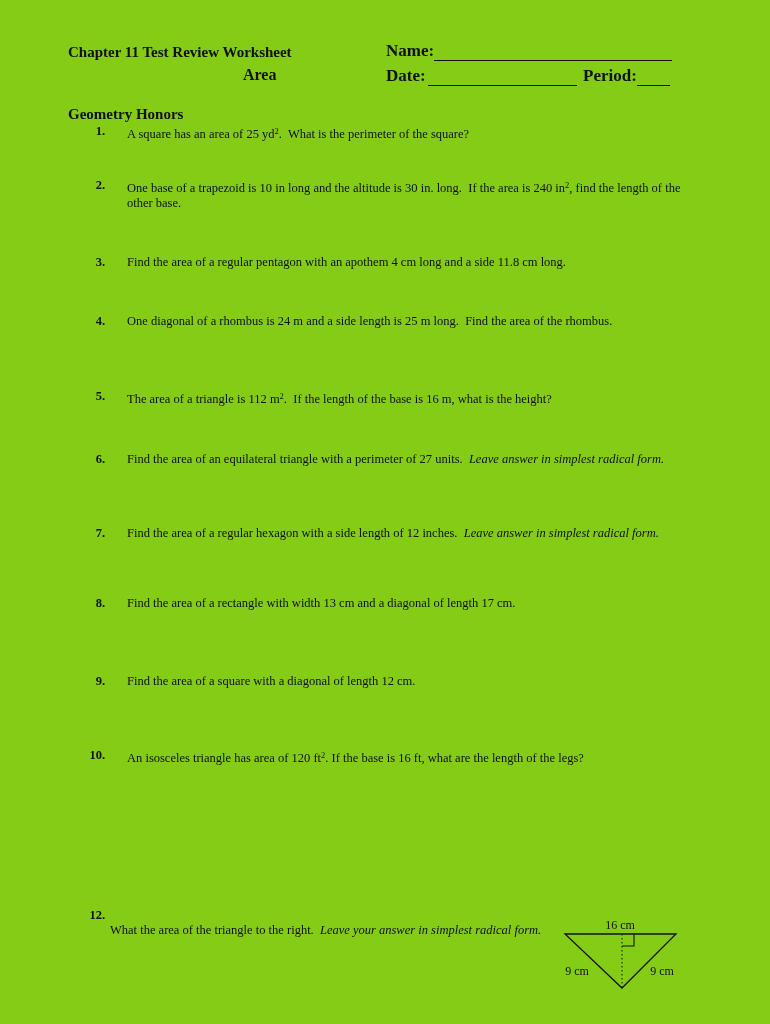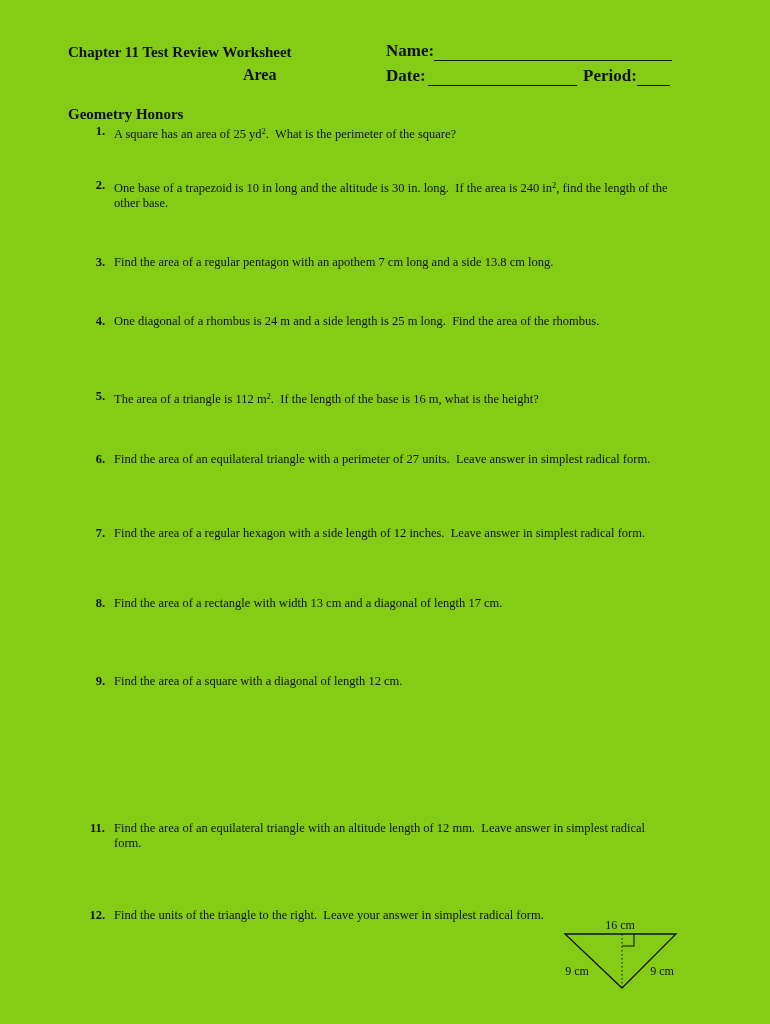--- a/index.html
+++ b/index.html
@@ -30,27 +30,27 @@
     font-size:12.5px;font-weight:bold;font-style:italic;white-space:pre;
   }
   .instruction .u{text-decoration:underline;}
   
   .problem{position:absolute;left:88px;display:flex;align-items:flex-start;}
   .pnum{
     flex:0 0 auto;width:17px;text-align:right;
     font-size:12.5px;font-weight:bold;line-height:15px;white-space:pre;
   }
   .ptext{
-    margin-left:9px;font-size:12.5px;line-height:15px;white-space:pre;
+    margin-left:22px;font-size:12.5px;line-height:15px;white-space:pre;
   }
-  .ptext .s-i{}
+  .ptext .s-i{font-style:italic;}
   .ptext .s-sup{font-size:8.5px;vertical-align:4px;}
   .p1{top:124px;}  .p2{top:178px;}  .p3{top:255px;}  .p4{top:314px;}
   .p5{top:389px;}  .p6{top:452px;}  .p7{top:526px;}  .p8{top:596px;}
-  .p9{top:674px;}  .p10{top:748px;} .p11{top:821px;} .p12{top:908px;}
+  .p9{top:674px;}  .p10{top:748px;} .p11{top:821px;} .p12{top:908px;flex-direction:column;}
   
   .figure{position:absolute;left:553px;top:903px;}
   .figure text{font-family:"Liberation Serif","DejaVu Serif",serif;font-size:12px;fill:#111;}
 </style>
 </head>
 <body>
 
 <div class="page">
 
   <div class="hdr-title">Chapter 11 Test Review Worksheet</div>
@@ -68,21 +68,21 @@
   <div class="problem p1">
     <span class="pnum">1.</span>
     <span class="ptext"><span class="s-n">A square has an area of 25 yd</span><span class="s-sup">2</span><span class="s-n">.  What is the perimeter of the square?</span></span>
   </div>
   <div class="problem p2">
     <span class="pnum">2.</span>
     <span class="ptext"><span class="s-n">One base of a trapezoid is 10 in long and the altitude is 30 in. long.  If the area is 240 in</span><span class="s-sup">2</span><span class="s-n">, find the length of the</span><br><span class="s-n">other base.</span></span>
   </div>
   <div class="problem p3">
     <span class="pnum">3.</span>
-    <span class="ptext"><span class="s-n">Find the area of a regular pentagon with an apothem 7 cm long and a side 13.8 cm long.</span></span>
+    <span class="ptext"><span class="s-n">Find the area of a regular pentagon with an apothem 4 cm long and a side 11.8 cm long.</span></span>
   </div>
   <div class="problem p4">
     <span class="pnum">4.</span>
     <span class="ptext"><span class="s-n">One diagonal of a rhombus is 24 m and a side length is 25 m long.  Find the area of the rhombus.</span></span>
   </div>
   <div class="problem p5">
     <span class="pnum">5.</span>
     <span class="ptext"><span class="s-n">The area of a triangle is 112 m</span><span class="s-sup">2</span><span class="s-n">.  If the length of the base is 16 m, what is the height?</span></span>
   </div>
   <div class="problem p6">
@@ -94,27 +94,27 @@
     <span class="ptext"><span class="s-n">Find the area of a regular hexagon with a side length of 12 inches.  </span><span class="s-i">Leave answer in simplest radical form.</span></span>
   </div>
   <div class="problem p8">
     <span class="pnum">8.</span>
     <span class="ptext"><span class="s-n">Find the area of a rectangle with width 13 cm and a diagonal of length 17 cm.</span></span>
   </div>
   <div class="problem p9">
     <span class="pnum">9.</span>
     <span class="ptext"><span class="s-n">Find the area of a square with a diagonal of length 12 cm.</span></span>
   </div>
-  <div class="problem p11">
-    <span class="pnum">11.</span>
-    <span class="ptext"><span class="s-n">Find the area of an equilateral triangle with an altitude length of 12 mm.  </span><span class="s-i">Leave answer in simplest radical</span><br><span class="s-i">form.</span></span>
+  <div class="problem p10">
+    <span class="pnum">10.</span>
+    <span class="ptext"><span class="s-n">An isosceles triangle has area of 120 ft</span><span class="s-sup">2</span><span class="s-n">. If the base is 16 ft, what are the length of the legs?</span></span>
   </div>
   <div class="problem p12">
     <span class="pnum">12.</span>
-    <span class="ptext"><span class="s-n">Find the units of the triangle to the right.  </span><span class="s-i">Leave your answer in simplest radical form.</span></span>
+    <span class="ptext"><span class="s-n">What the area of the triangle to the right.  </span><span class="s-i">Leave your answer in simplest radical form.</span></span>
   </div>
 
   <svg class="figure" width="145" height="105" viewBox="0 0 145 105">
 
     <polygon points="12,31 123,31 69,85" fill="none" stroke="#111" stroke-width="1.3"></polygon>
 
     <line x1="69" y1="31" x2="69" y2="85" stroke="#111" stroke-width="1" stroke-dasharray="1.5,2.5"></line>
 
     <polyline points="81,31 81,43 69,43" fill="none" stroke="#111" stroke-width="1.1"></polyline>
 

